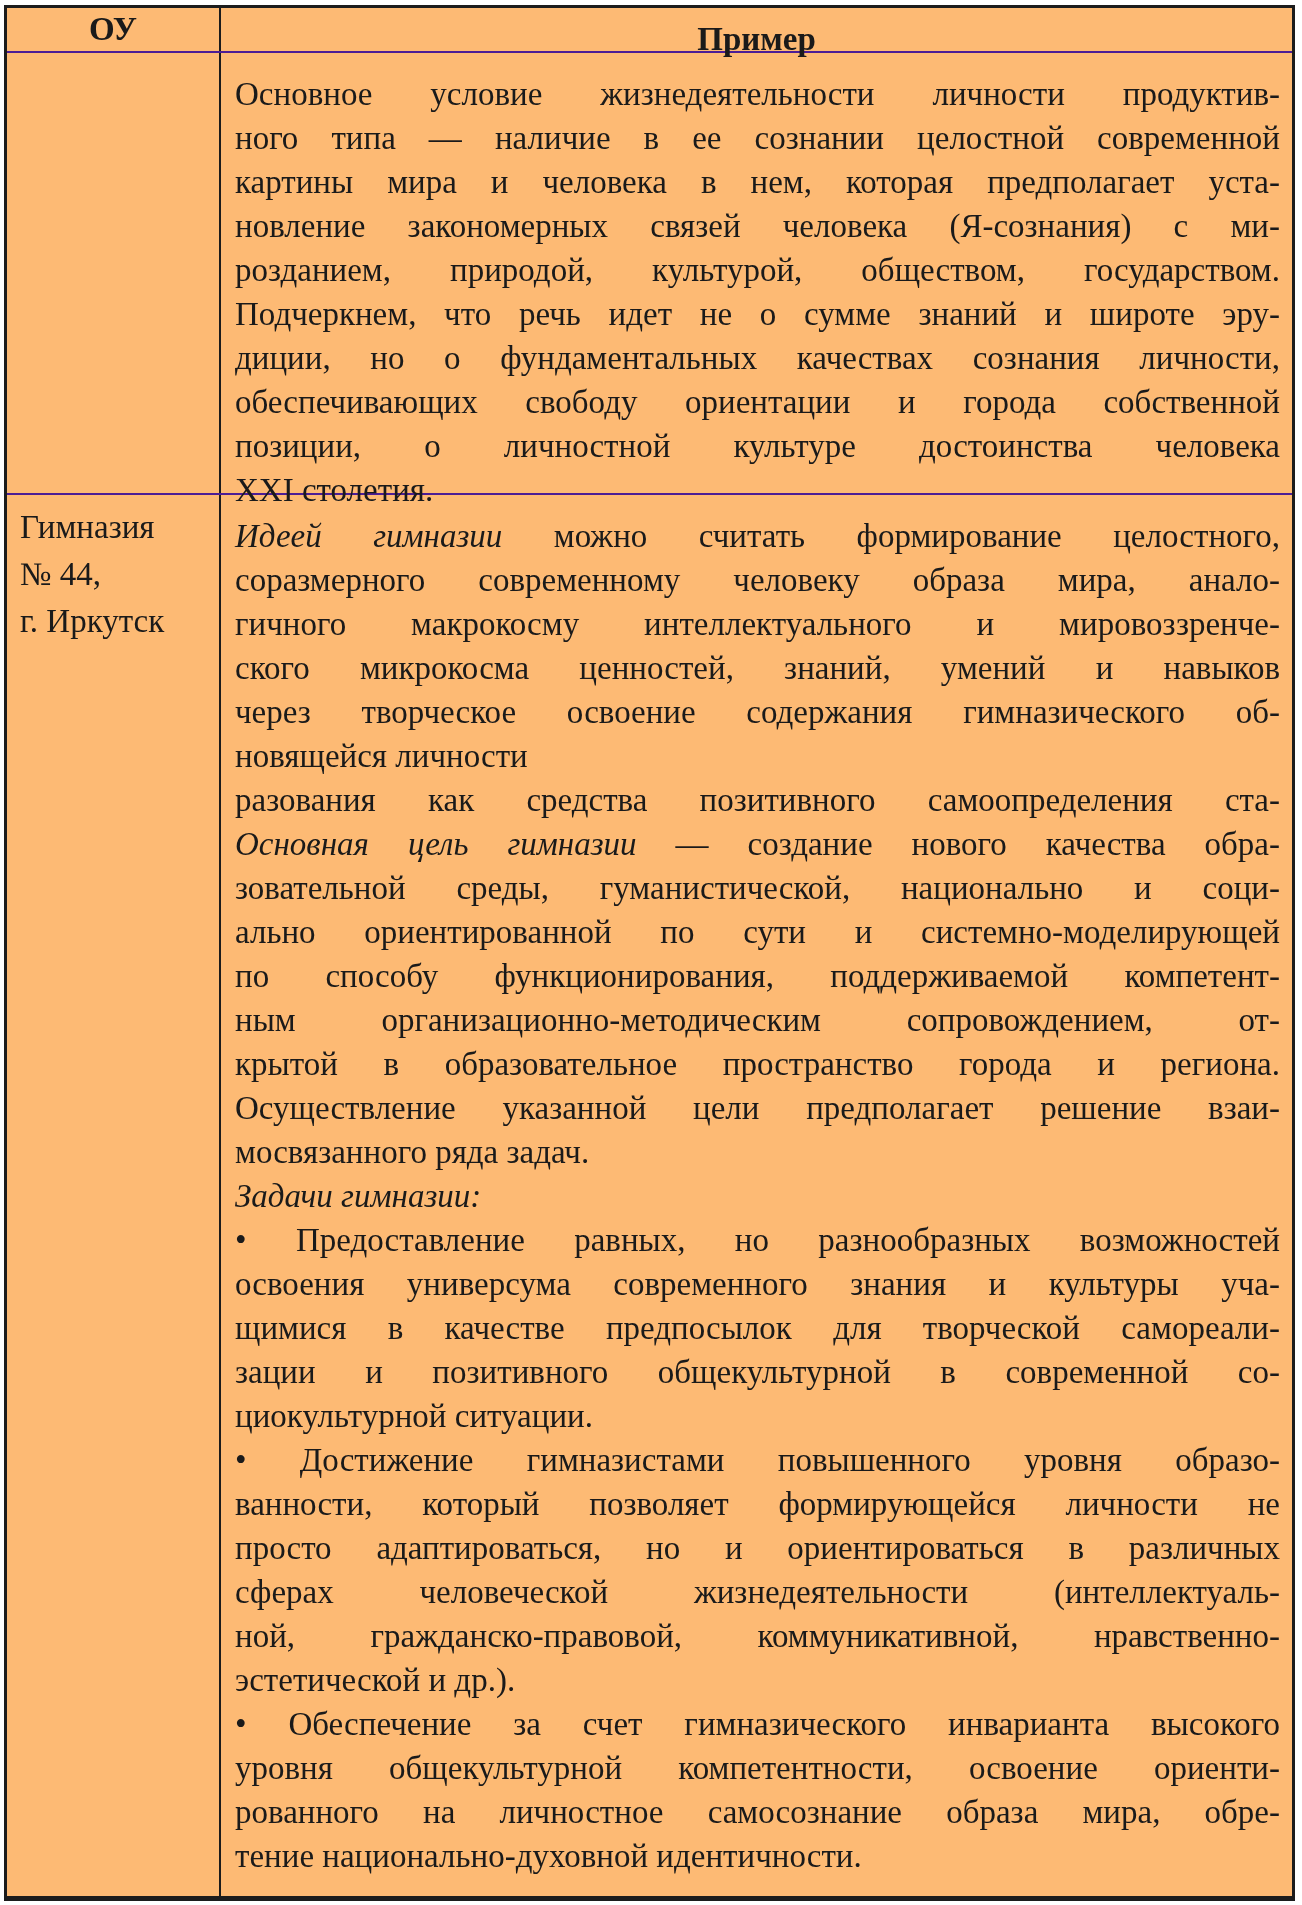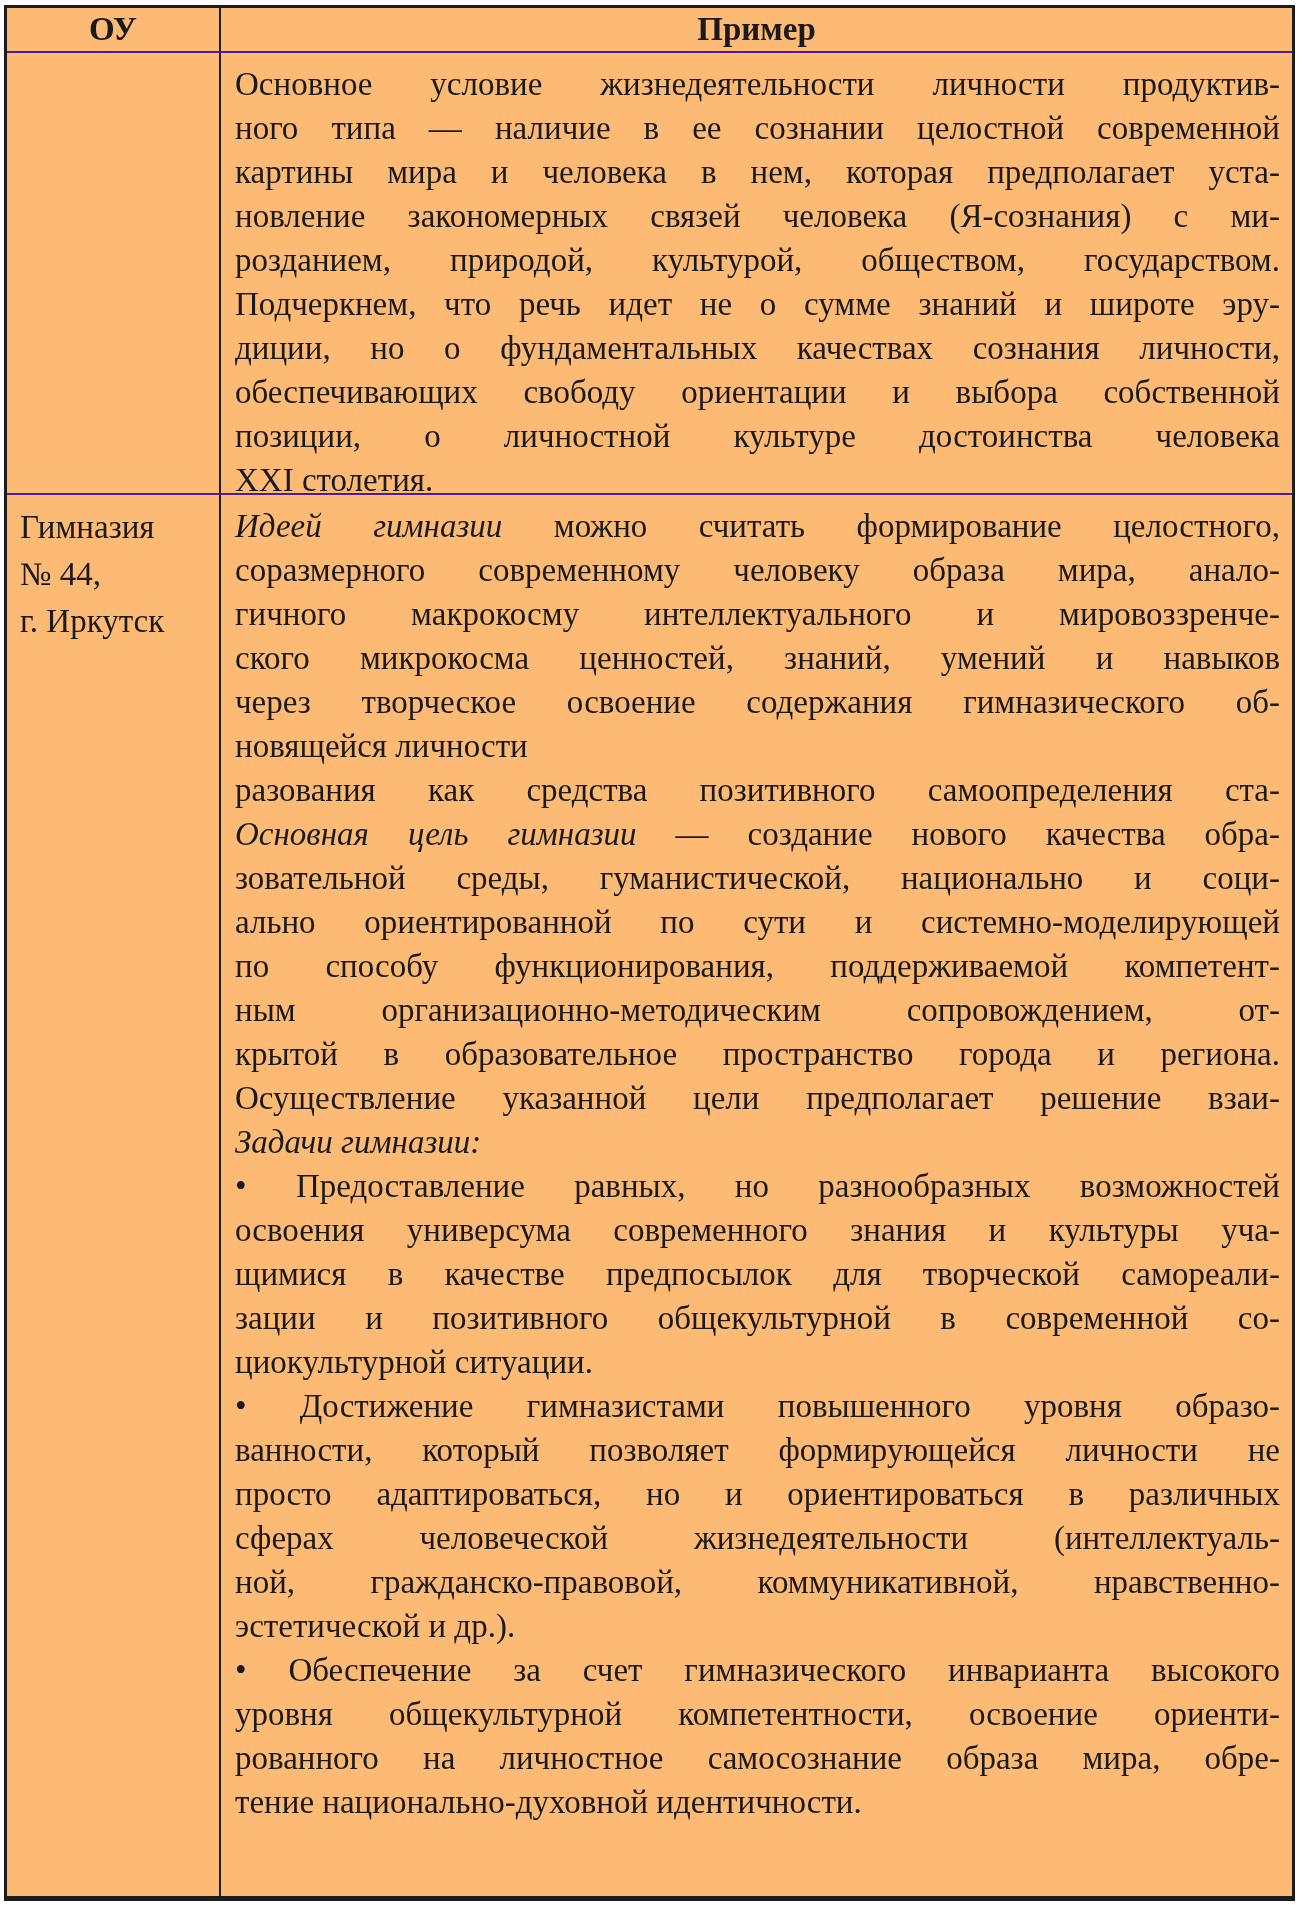--- a/index.html
+++ b/index.html
@@ -27,20 +27,21 @@
   .row-2 { height: 1403px; }
   .cell { height: 100%; overflow: hidden; }
   .col-ou {
     width: 214px;
     border-right: 2px solid #1c1c1c;
     padding: 9px 8px 0 13px;
   }
   .col-ex {
     flex: 1;
     padding: 9px 12px 0 14px;
+    margin-top: 10px;
   }
   .header-cell {
     display: flex; align-items: center; justify-content: center;
     font-weight: bold; font-size: 33px;
     padding: 0;
   }
   .tline {
     font-size: 33px;
     line-height: 44px;
     text-align: justify;
@@ -66,21 +67,21 @@
   <div class="row body-row row-1">
     <div class="cell col-ou"></div>
     <div class="cell col-ex">
         <div class="tline">Основное условие жизнедеятельности личности продуктив-</div>
         <div class="tline">ного типа — наличие в ее сознании целостной современной</div>
         <div class="tline">картины мира и человека в нем, которая предполагает уста-</div>
         <div class="tline">новление закономерных связей человека (Я-сознания) с ми-</div>
         <div class="tline">розданием, природой, культурой, обществом, государством.</div>
         <div class="tline">Подчеркнем, что речь идет не о сумме знаний и широте эру-</div>
         <div class="tline">диции, но о фундаментальных качествах сознания личности,</div>
-        <div class="tline">обеспечивающих свободу ориентации и выбора собственной</div>
+        <div class="tline">обеспечивающих свободу ориентации и города собственной</div>
         <div class="tline">позиции, о личностной культуре достоинства человека</div>
         <div class="tline last">XXI столетия.</div>
       </div>
   </div>
 
   <div class="row body-row row-2">
     <div class="cell col-ou">
         <div class="tline">Гимназия</div>
         <div class="tline">№ 44,</div>
         <div class="tline">г. Иркутск</div>
@@ -93,20 +94,21 @@
         <div class="tline">через творческое освоение содержания гимназического об-</div>
         <div class="tline last">новящейся личности</div>
         <div class="tline">разования как средства позитивного самоопределения ста-</div>
         <div class="tline"><i>Основная цель гимназии</i> — создание нового качества обра-</div>
         <div class="tline">зовательной среды, гуманистической, национально и соци-</div>
         <div class="tline">ально ориентированной по сути и системно-моделирующей</div>
         <div class="tline">по способу функционирования, поддерживаемой компетент-</div>
         <div class="tline">ным организационно-методическим сопровождением, от-</div>
         <div class="tline">крытой в образовательное пространство города и региона.</div>
         <div class="tline">Осуществление указанной цели предполагает решение взаи-</div>
+        <div class="tline last">мосвязанного ряда задач.</div>
         <div class="tline last"><i>Задачи гимназии:</i></div>
         <div class="tline">• Предоставление равных, но разнообразных возможностей</div>
         <div class="tline">освоения универсума современного знания и культуры уча-</div>
         <div class="tline">щимися в качестве предпосылок для творческой самореали-</div>
         <div class="tline">зации и позитивного общекультурной в современной со-</div>
         <div class="tline last">циокультурной ситуации.</div>
         <div class="tline">• Достижение гимназистами повышенного уровня образо-</div>
         <div class="tline">ванности, который позволяет формирующейся личности не</div>
         <div class="tline">просто адаптироваться, но и ориентироваться в различных</div>
         <div class="tline">сферах человеческой жизнедеятельности (интеллектуаль-</div>

